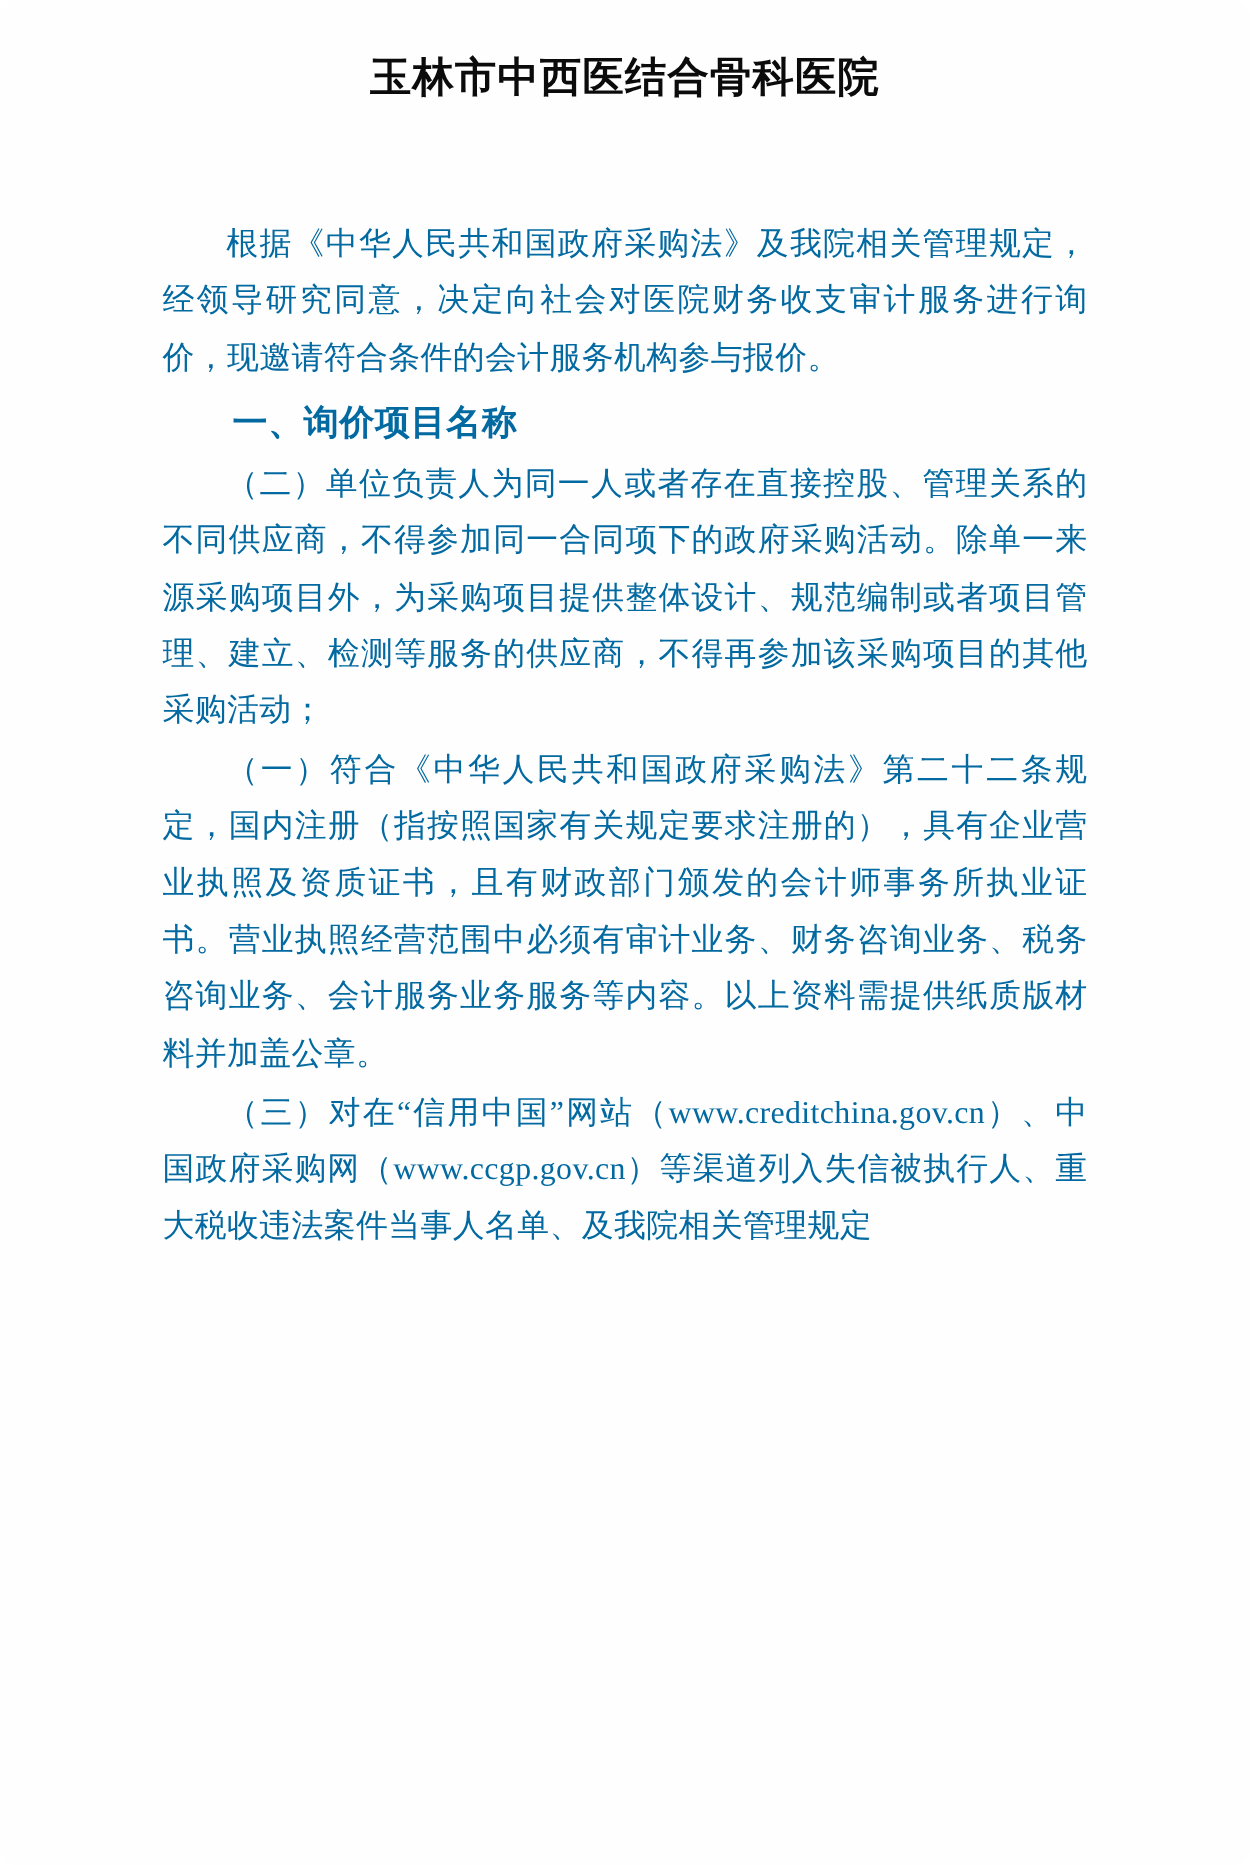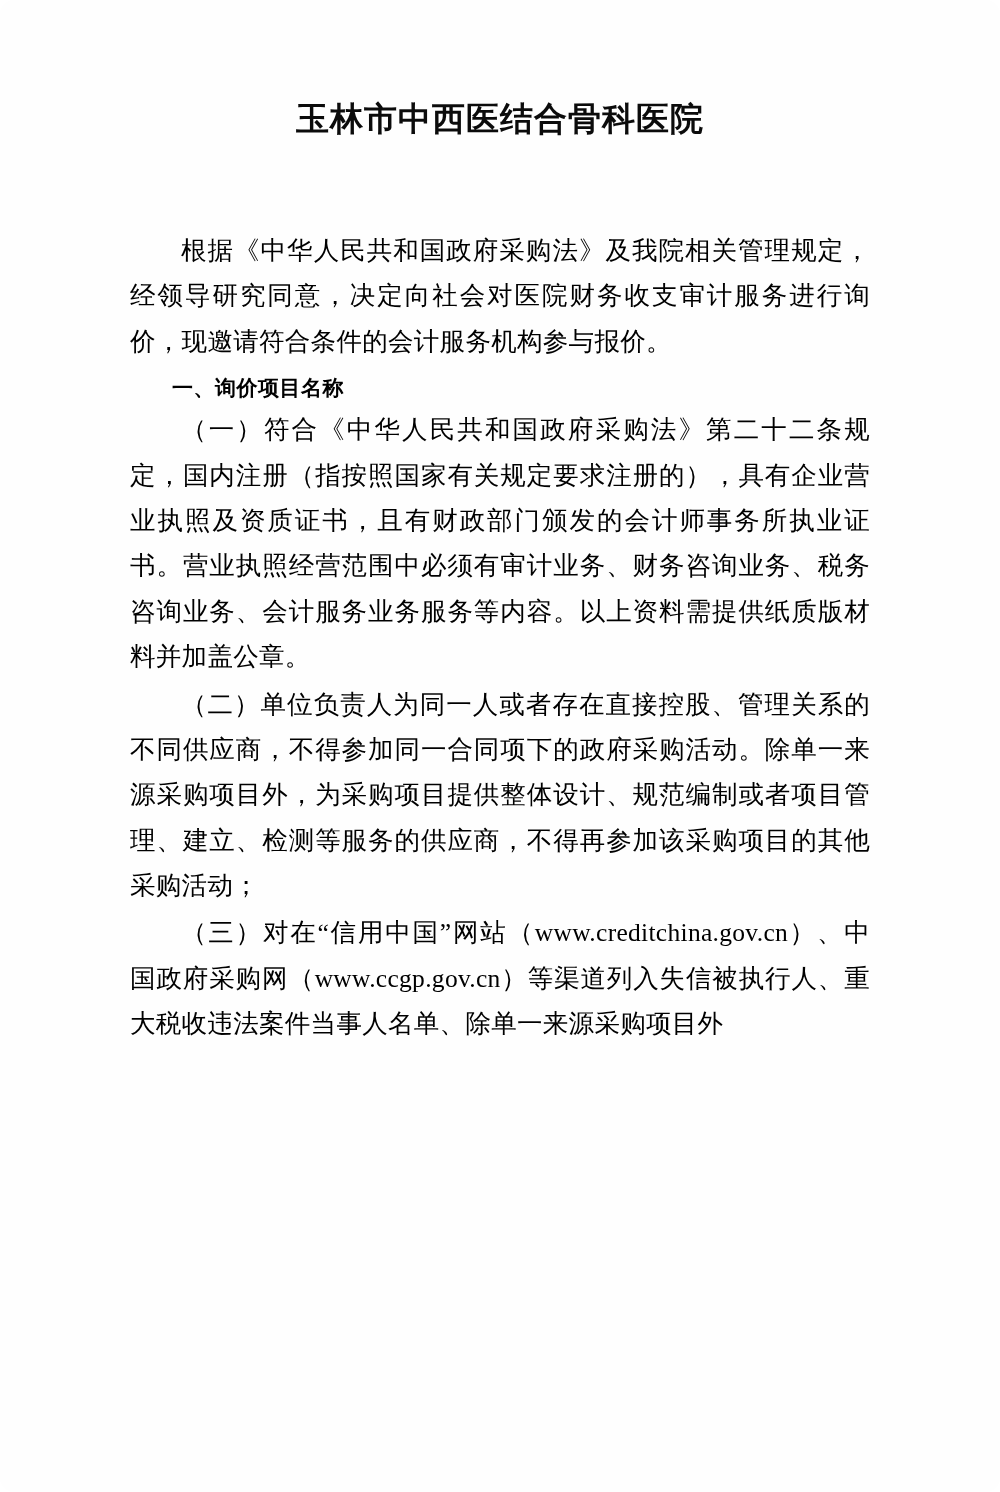--- a/index.html
+++ b/index.html
@@ -12,21 +12,21 @@
     height: 1492px;
     font-family: "Liberation Serif", "DejaVu Serif", serif;
     color: #111111;
     overflow: hidden;
   }
   .page {
     position: relative;
     width: 1000px;
     height: 1492px;
     box-sizing: border-box;
-    padding: 96px 130px 0 130px;
+    padding: 40px 130px 0 130px;
     background: #fefefe;
     border-radius: 14px;
   }
   .doc-title {
     text-align: center;
     font-weight: bold;
     font-size: 33px;
     line-height: 1.45;
     letter-spacing: 1px;
     margin: 0 0 0 0;
@@ -38,28 +38,28 @@
   }
   .title-gap {
     height: 84px;
   }
   .body-text {
     font-size: 25.5px;
     line-height: 1.78;
     letter-spacing: 0.3px;
     text-align: justify;
     text-justify: inter-ideograph;
-    color: #000000;
+    color: #0369a1;
   }
   p.para {
     margin: 0 0 2px 0;
     text-indent: 2em;
   }
   h2.section-heading {
-    font-size: 21px;
+    font-size: 28px;
     font-weight: bold;
     line-height: 1.78;
     margin: 6px 0 0 0;
     text-indent: 2em;
     letter-spacing: 0.5px;
   }
 </style>
 </head>
 <body>
 
@@ -71,18 +71,18 @@
 
   <div class="title-gap"></div>
 
   <div class="body-text">
 
     <p class="para">根据《中华人民共和国政府采购法》及我院相关管理规定，经领导研究同意，决定向社会对医院财务收支审计服务进行询价，现邀请符合条件的会计服务机构参与报价。</p>
 
     <h2 class="section-heading">一、询价项目名称</h2>
 
 
+    <p class="para">（二）单位负责人为同一人或者存在直接控股、管理关系的不同供应商，不得参加同一合同项下的政府采购活动。除单一来源采购项目外，为采购项目提供整体设计、规范编制或者项目管理、建立、检测等服务的供应商，不得再参加该采购项目的其他采购活动；</p>
     <p class="para">（一）符合《中华人民共和国政府采购法》第二十二条规定，国内注册（指按照国家有关规定要求注册的），具有企业营业执照及资质证书，且有财政部门颁发的会计师事务所执业证书。营业执照经营范围中必须有审计业务、财务咨询业务、税务咨询业务、会计服务业务服务等内容。以上资料需提供纸质版材料并加盖公章。</p>
-    <p class="para">（二）单位负责人为同一人或者存在直接控股、管理关系的不同供应商，不得参加同一合同项下的政府采购活动。除单一来源采购项目外，为采购项目提供整体设计、规范编制或者项目管理、建立、检测等服务的供应商，不得再参加该采购项目的其他采购活动；</p>
-    <p class="para">（三）对在“信用中国”网站（www.creditchina.gov.cn）、中国政府采购网（www.ccgp.gov.cn）等渠道列入失信被执行人、重大税收违法案件当事人名单、除单一来源采购项目外</p>
+    <p class="para">（三）对在“信用中国”网站（www.creditchina.gov.cn）、中国政府采购网（www.ccgp.gov.cn）等渠道列入失信被执行人、重大税收违法案件当事人名单、及我院相关管理规定</p>
 
   </div>
 </div>
 
 </body></html>

